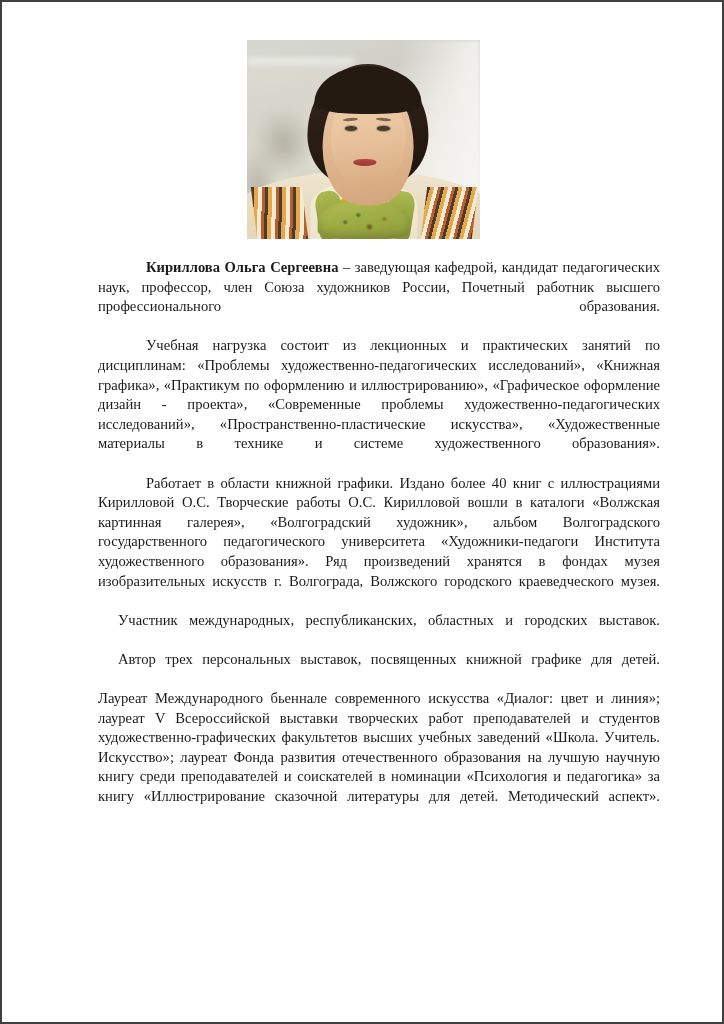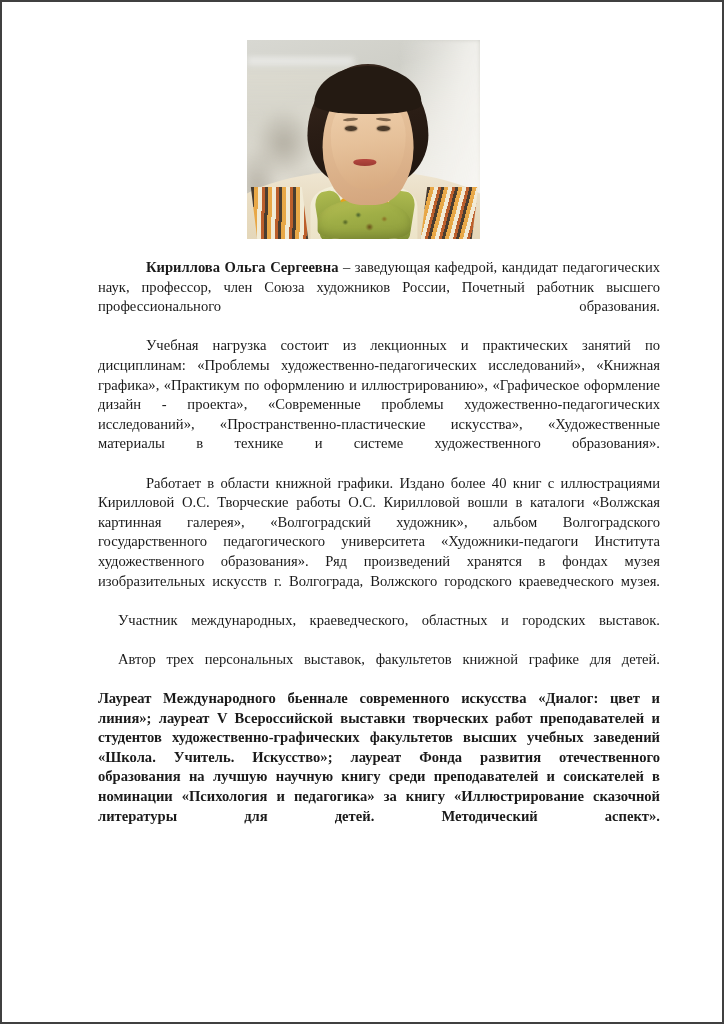--- a/index.html
+++ b/index.html
@@ -264,21 +264,21 @@
     hyphens: none;
   }
 
   .content p {
     margin: 0;
     text-align: justify;
   }
 
   p.indent-lg { text-indent: 48px; }
   p.indent-sm { text-indent: 20px; }
-  p.indent-none { text-indent: 0; font-weight: bold; }
+  p.indent-none { text-indent: 0; }
 
   .name { font-weight: bold; }
 
   
   .content p::after {
     content: "";
     display: inline-block;
     width: 100%;
   }
 </style>
@@ -317,22 +317,22 @@
   </div>
 
   <div class="content">
 
     <p class="indent-lg"><span class="name">Кириллова Ольга Сергеевна</span><span> – заведующая кафедрой, кандидат педагогических наук, профессор, член Союза художников России, Почетный работник высшего профессионального образования.</span></p>
 
     <p class="indent-lg">Учебная  нагрузка состоит из лекционных и практических занятий  по дисциплинам: «Проблемы художественно-педагогических исследований», «Книжная графика», «Практикум по оформлению и иллюстрированию», «Графическое оформление дизайн - проекта», «Современные проблемы художественно-педагогических исследований», «Пространственно-пластические искусства», «Художественные материалы в технике и системе художественного образования».</p>
 
     <p class="indent-lg">Работает в области книжной графики. Издано более 40 книг с иллюстрациями Кирилловой О.С. Творческие работы О.С. Кирилловой вошли в каталоги «Волжская картинная галерея», «Волгоградский художник», альбом Волгоградского государственного педагогического университета «Художники-педагоги Института художественного образования». Ряд произведений хранятся в фондах музея изобразительных искусств г. Волгограда, Волжского городского краеведческого музея.</p>
 
-    <p class="indent-sm">Участник международных, краеведческого, областных и городских выставок.</p>
-
-    <p class="indent-sm">Автор трех персональных выставок, факультетов книжной графике для детей.</p>
+    <p class="indent-sm">Участник международных, республиканских, областных и городских выставок.</p>
+
+    <p class="indent-sm">Автор трех персональных выставок, посвященных книжной графике для детей.</p>
 
     <p class="indent-none">Лауреат Международного бьеннале современного искусства «Диалог: цвет и линия»; лауреат V Всероссийской выставки творческих работ преподавателей и студентов художественно-графических факультетов высших учебных заведений «Школа. Учитель. Искусство»; лауреат Фонда развития отечественного образования на лучшую научную книгу среди преподавателей  и соискателей в номинации «Психология и педагогика» за книгу «Иллюстрирование сказочной литературы для детей. Методический аспект».</p>
 
 
   </div>
 
 </div>
 
 </body></html>

